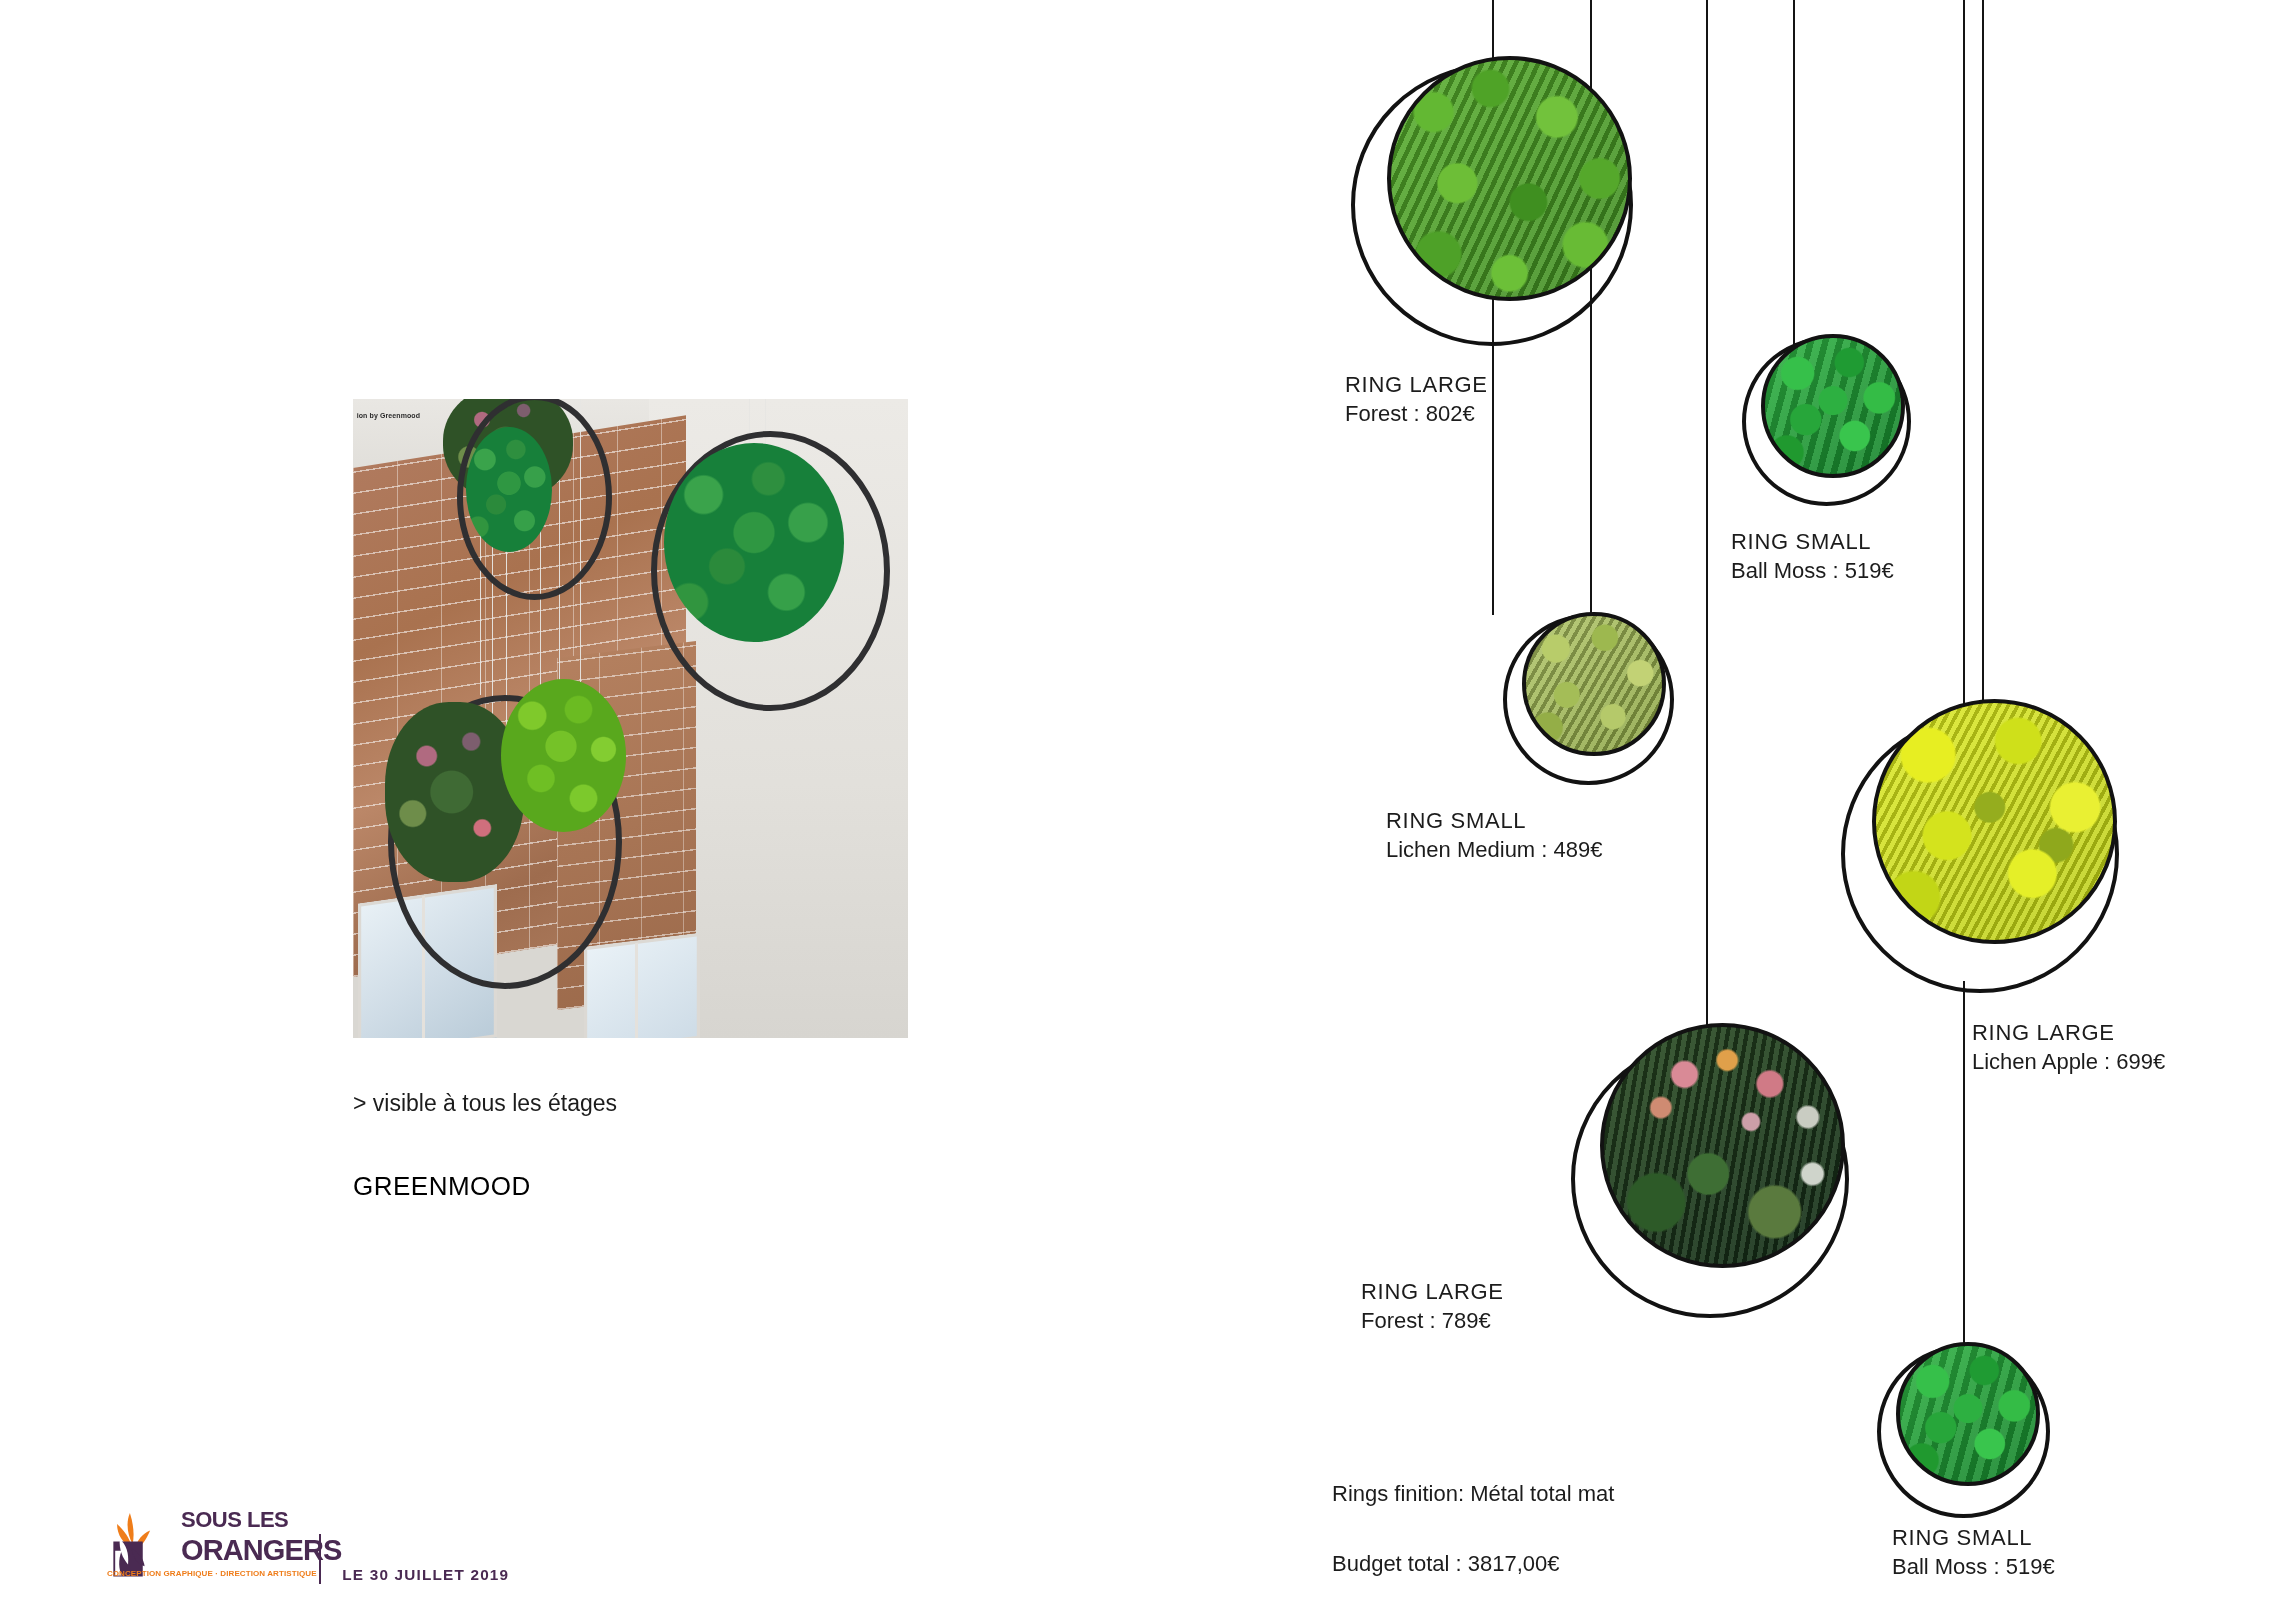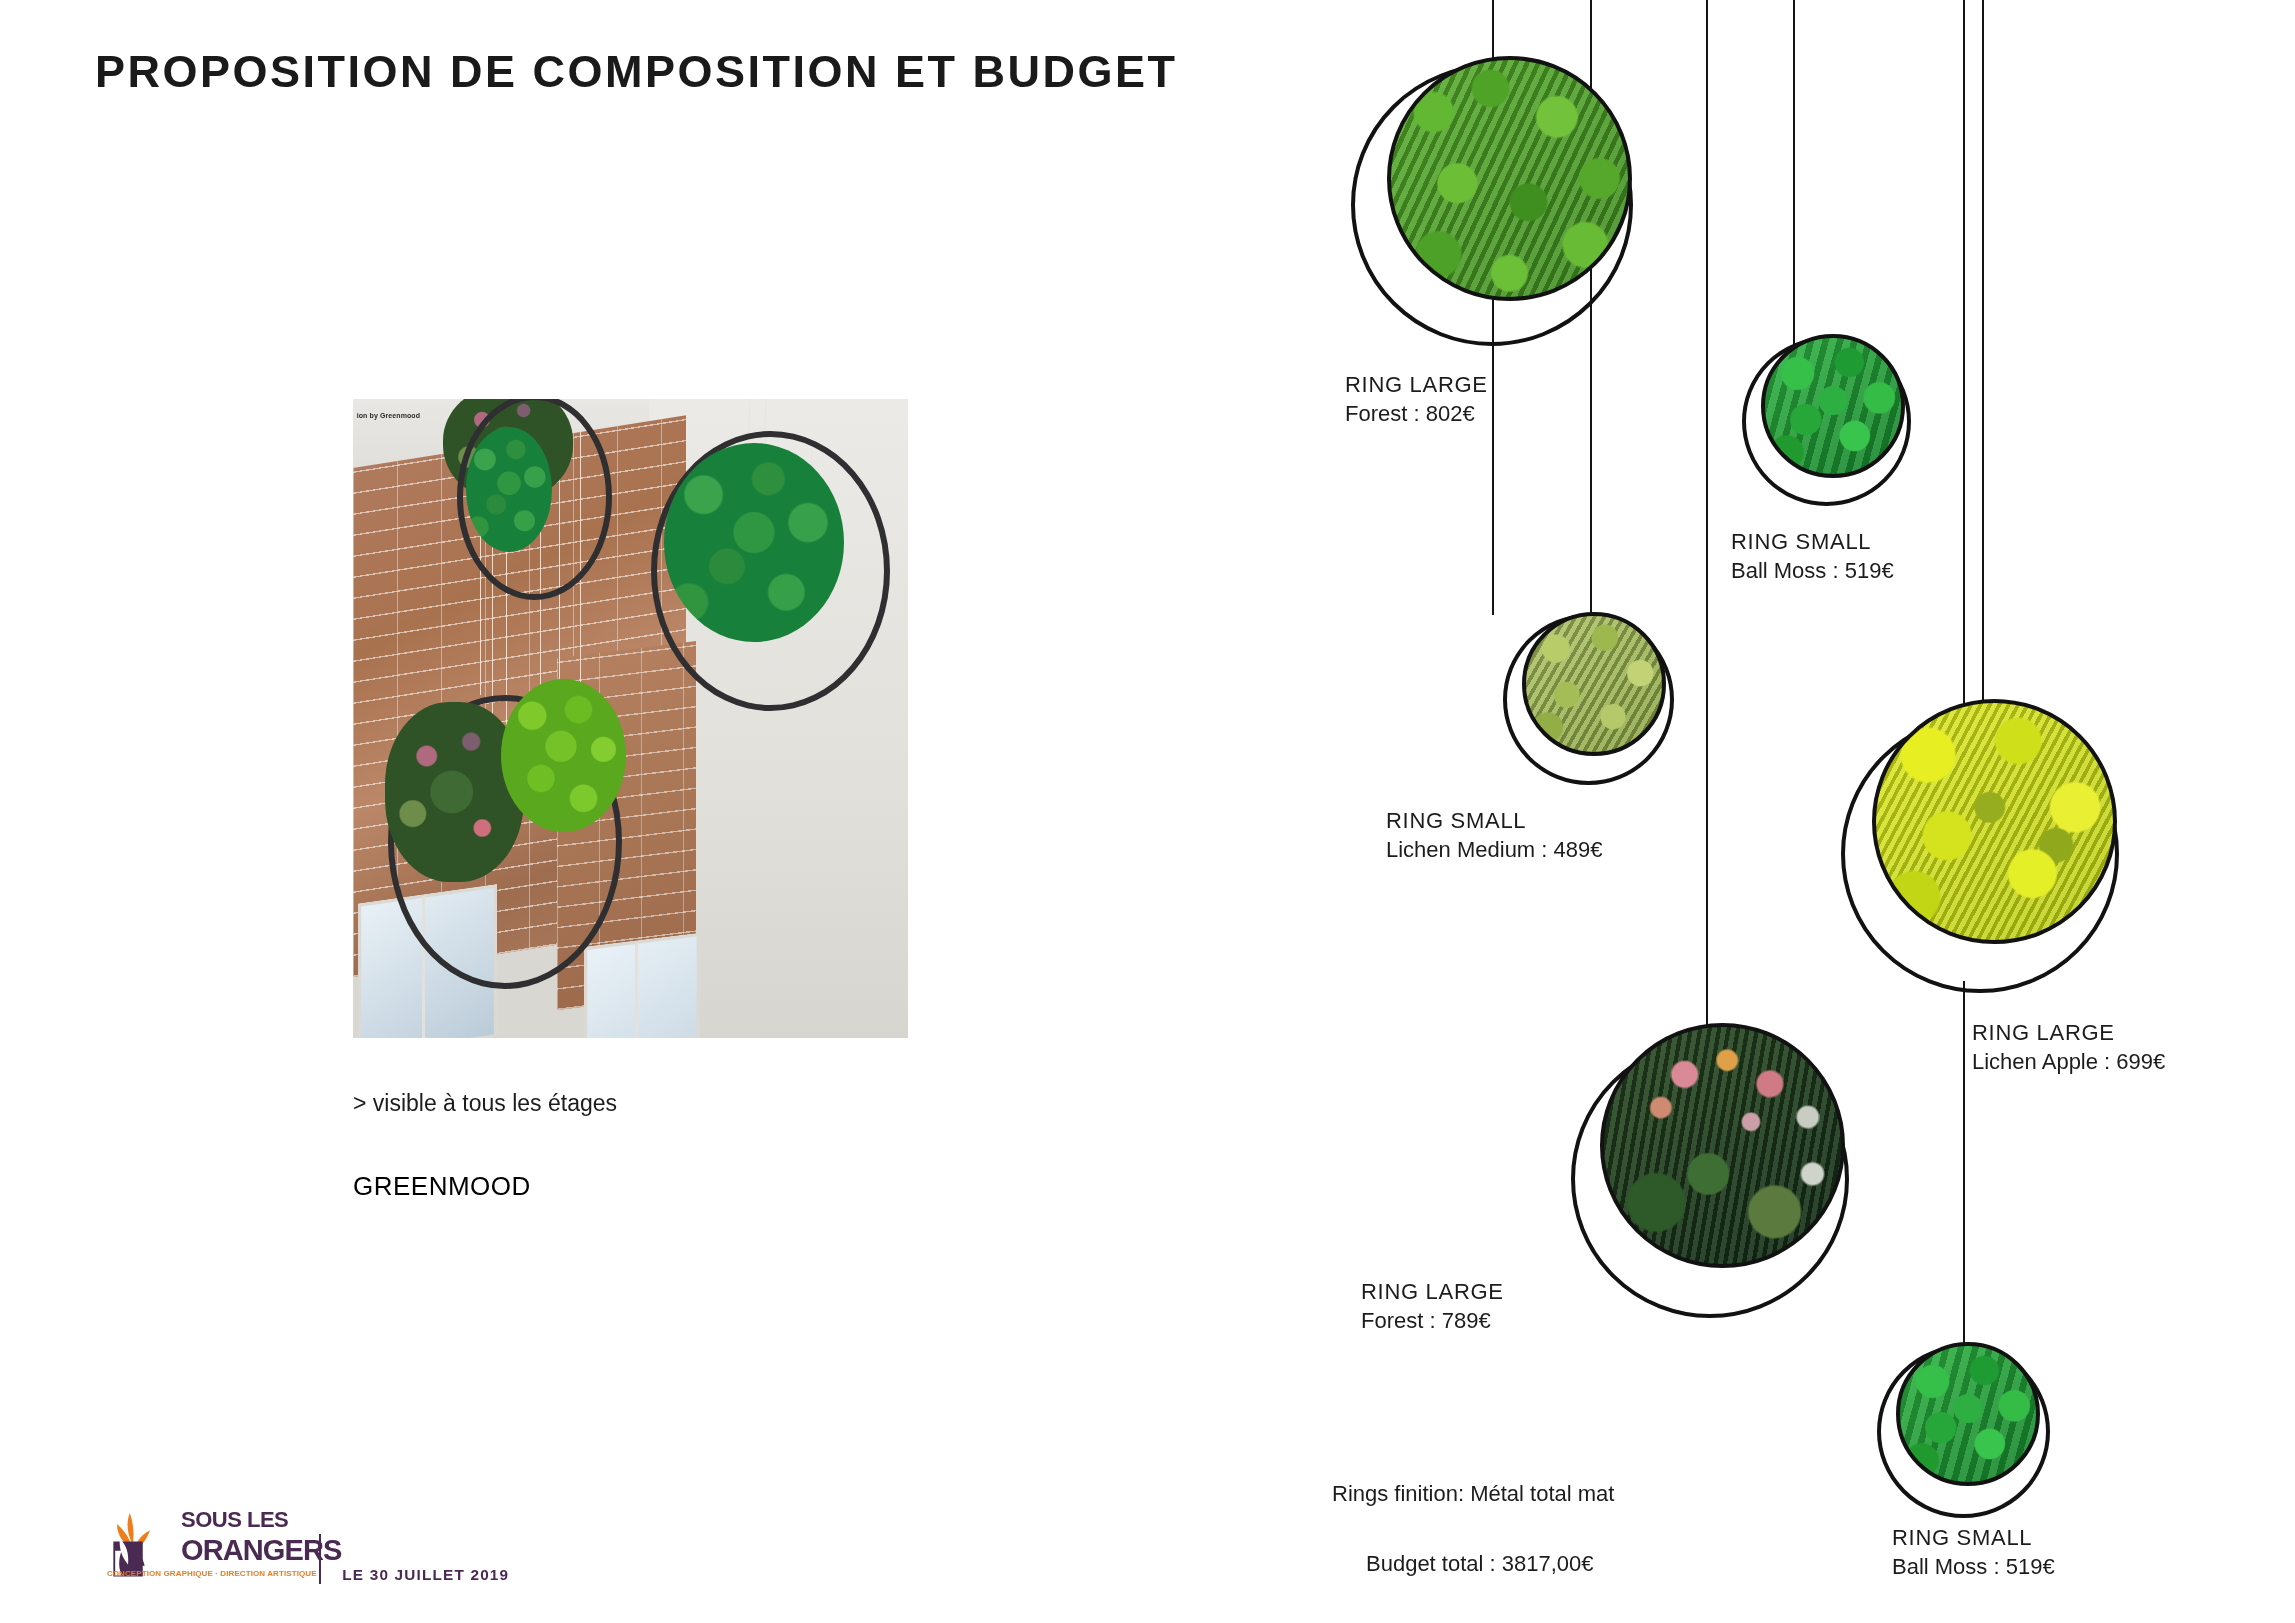--- a/index.html
+++ b/index.html
@@ -154,21 +154,20 @@
       repeating-linear-gradient(100deg, rgba(0,0,0,.35) 0 4.2px, rgba(255,255,255,.08) 4.2px 9.3px),
       linear-gradient(150deg,#2d4f26,#16301a);}
 
   .binfo{position:absolute;font-size:22px;color:#1c1c1c;white-space:nowrap;}
 </style>
 </head>
 <body>
 
 <div class="page">
 
-  <div class="title">PROPOSITION DE COMPOSITION ET BUDGET</div>
 
   <div class="photo">
     <div class="ph-ceiling"></div>
     <div class="ph-wallR"></div>
     <div class="ph-brick"></div>
     <div class="ph-brick2"></div>
     <div class="ph-window"></div>
     <div class="ph-window2"></div>
     <div class="ph-mullion" style="left:69px;top:497px;width:2.8px;height:153px;transform:skewY(-8deg);"></div>
     <div class="ph-mullion" style="left:282px;top:544px;width:2.8px;height:104px;transform:skewY(-7deg);"></div>
@@ -255,21 +254,21 @@
   <div class="node">
     <div class="ring" style="left:1877px;top:1345px;width:173px;height:173px;"></div>
     <div class="disc tex-ball" style="left:1896px;top:1342px;width:144px;height:144px;"></div>
     <div class="lbl" style="left:1892px;top:1523px;">
       <b>RING SMALL</b><br>
       <span>Ball Moss : 519€</span>
     </div>
   </div>
 
   <div class="binfo" style="left:1332px;top:1481px;">Rings finition:  Métal total mat</div>
-  <div class="binfo" style="left:1332px;top:1551px;margin-left:34px;">Budget total : 3817,00€</div>
+  <div class="binfo" style="left:1332px;top:1551px;">Budget total : 3817,00€</div>
 
   <div class="footer">
     <div class="logo">
       <svg class="logo-mark" viewBox="0 0 148 155">
         <path d="M52 10 C60 35 62 58 58 78 C48 60 42 34 52 10 Z" fill="#ef7d1a"></path>
         <path d="M24 34 C40 48 52 66 56 84 C38 78 24 58 24 34 Z" fill="#ef7d1a"></path>
         <path d="M96 48 C88 68 76 84 62 92 C66 70 80 54 96 48 Z" fill="#ef7d1a"></path>
         <path d="M16 72 L80 72 L80 148 L16 148 Z" fill="#4a2a52"></path>
         <path d="M30 66 C44 80 50 96 48 122 C36 108 28 90 30 66 Z" fill="#ffffff"></path>
         <path d="M56 88 C72 96 82 110 84 126 C68 122 58 106 56 88 Z" fill="#4a2a52"></path>

